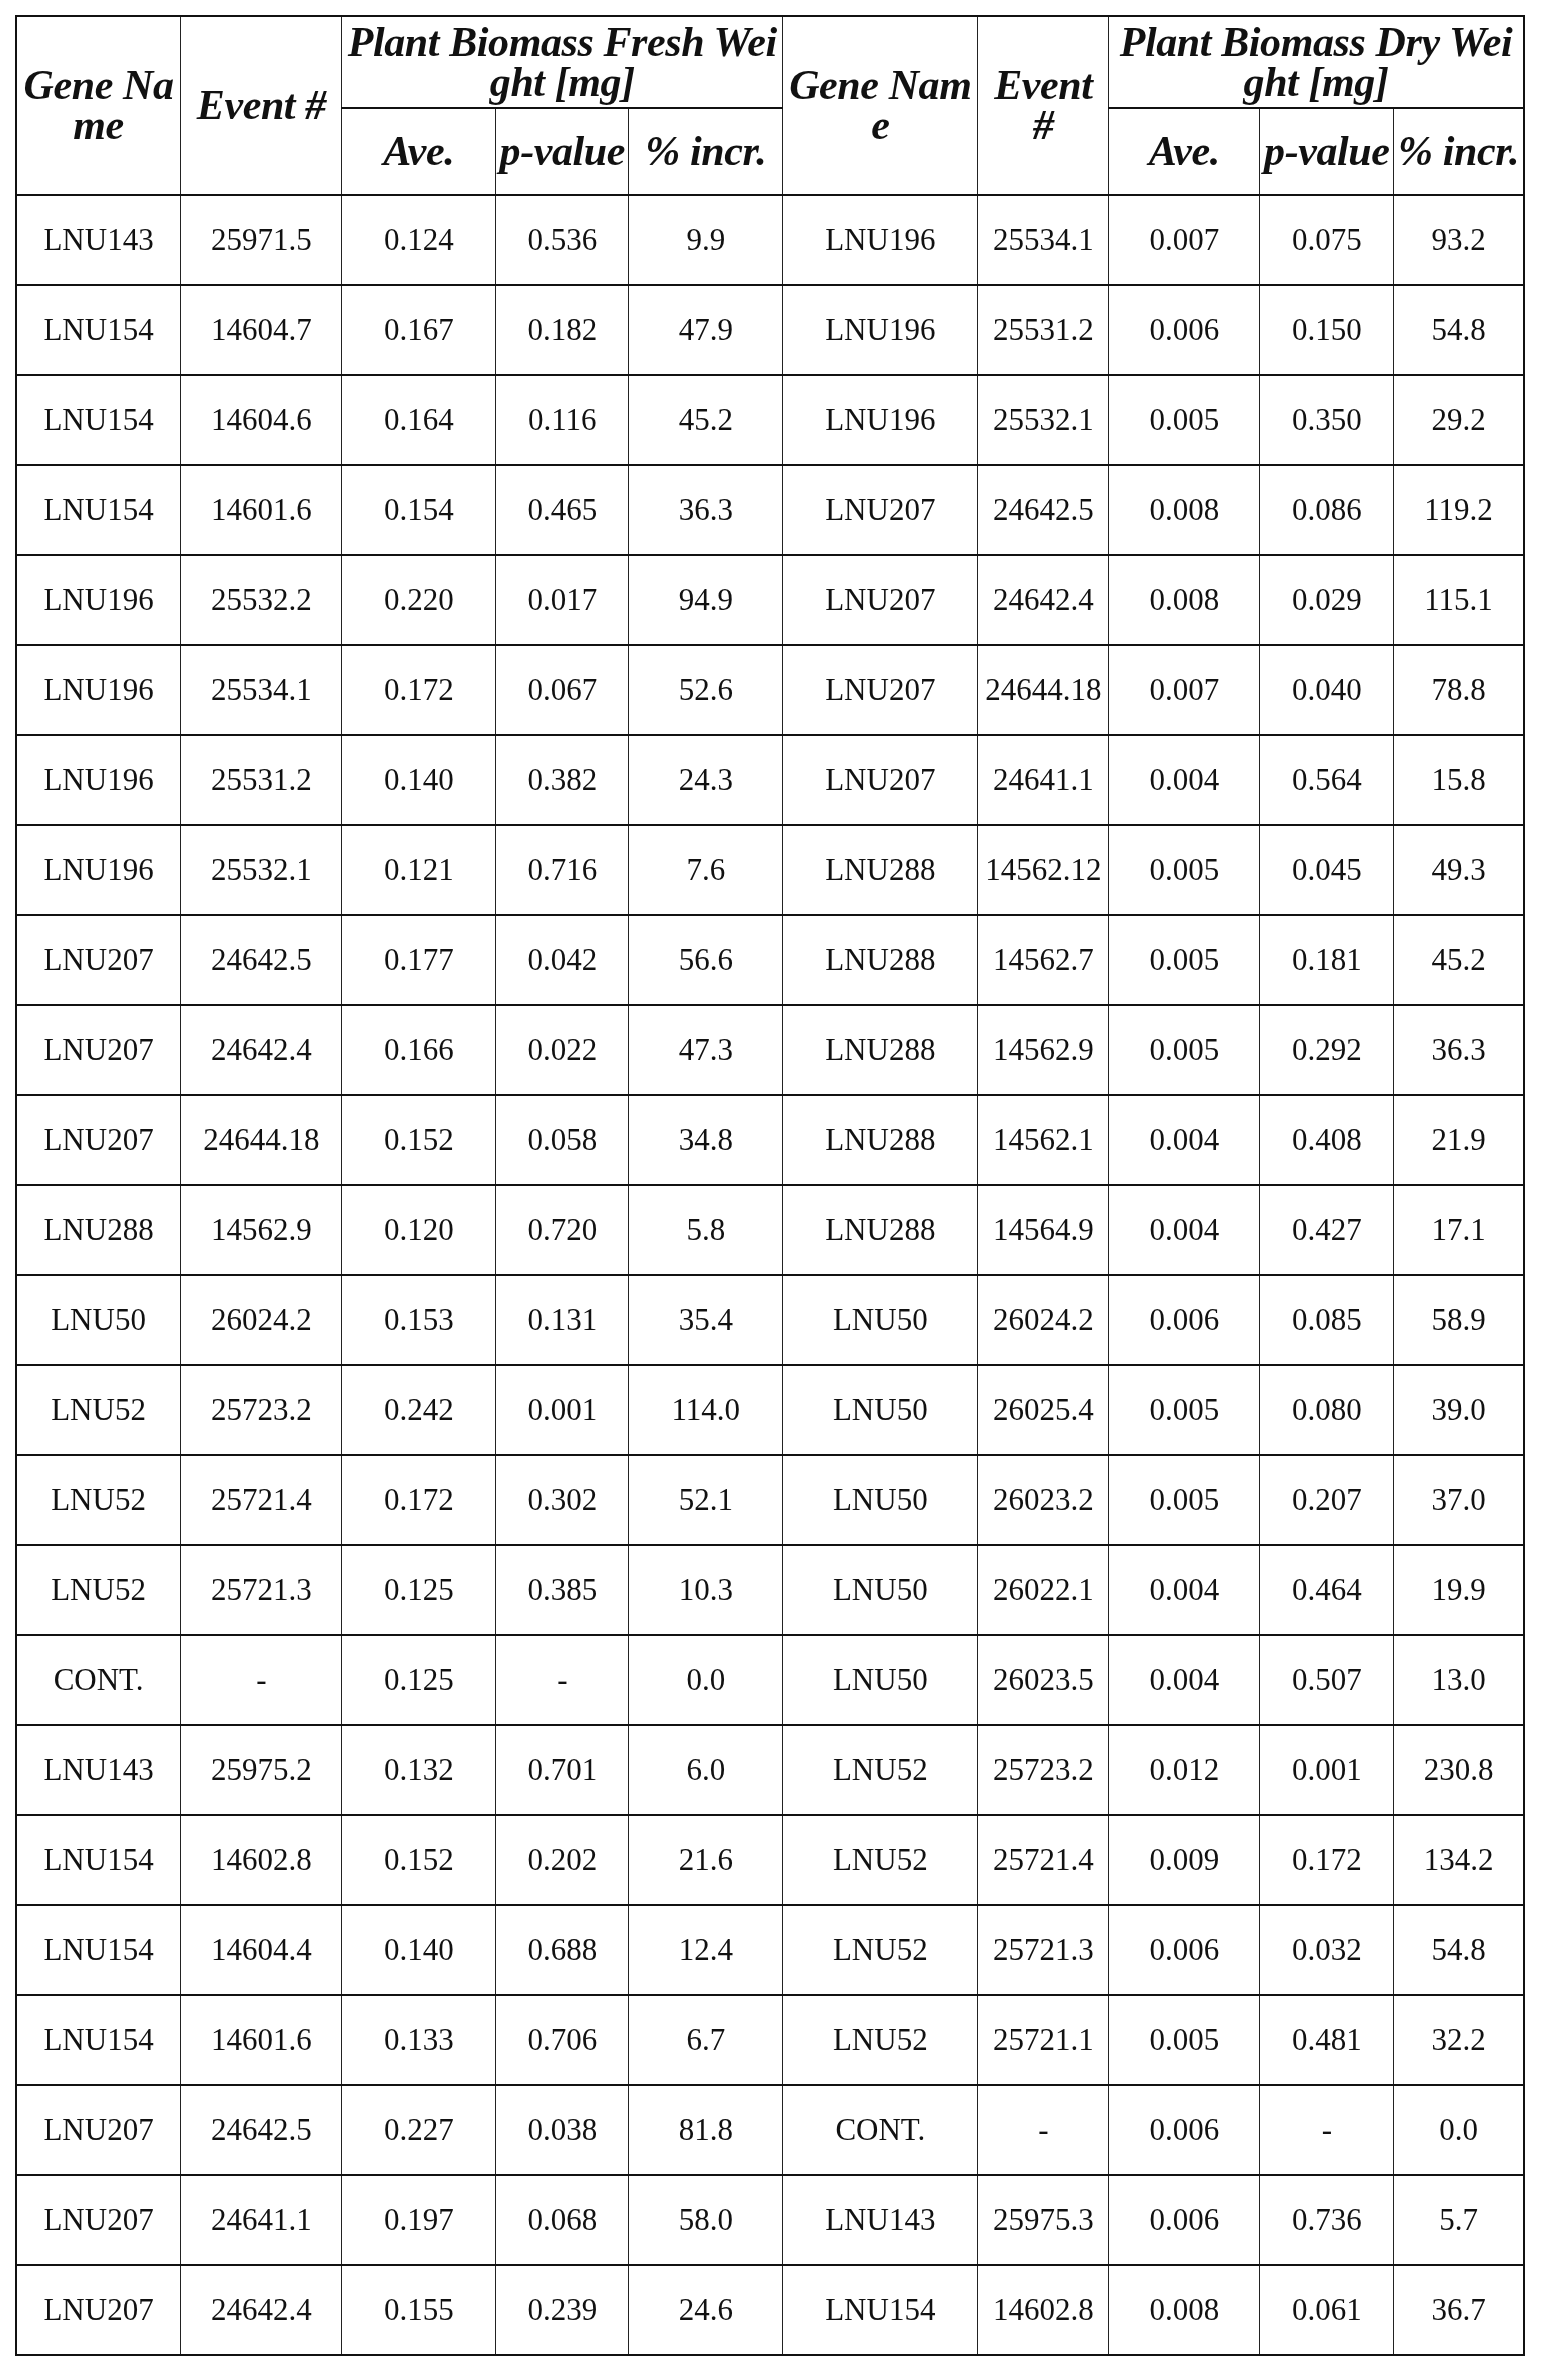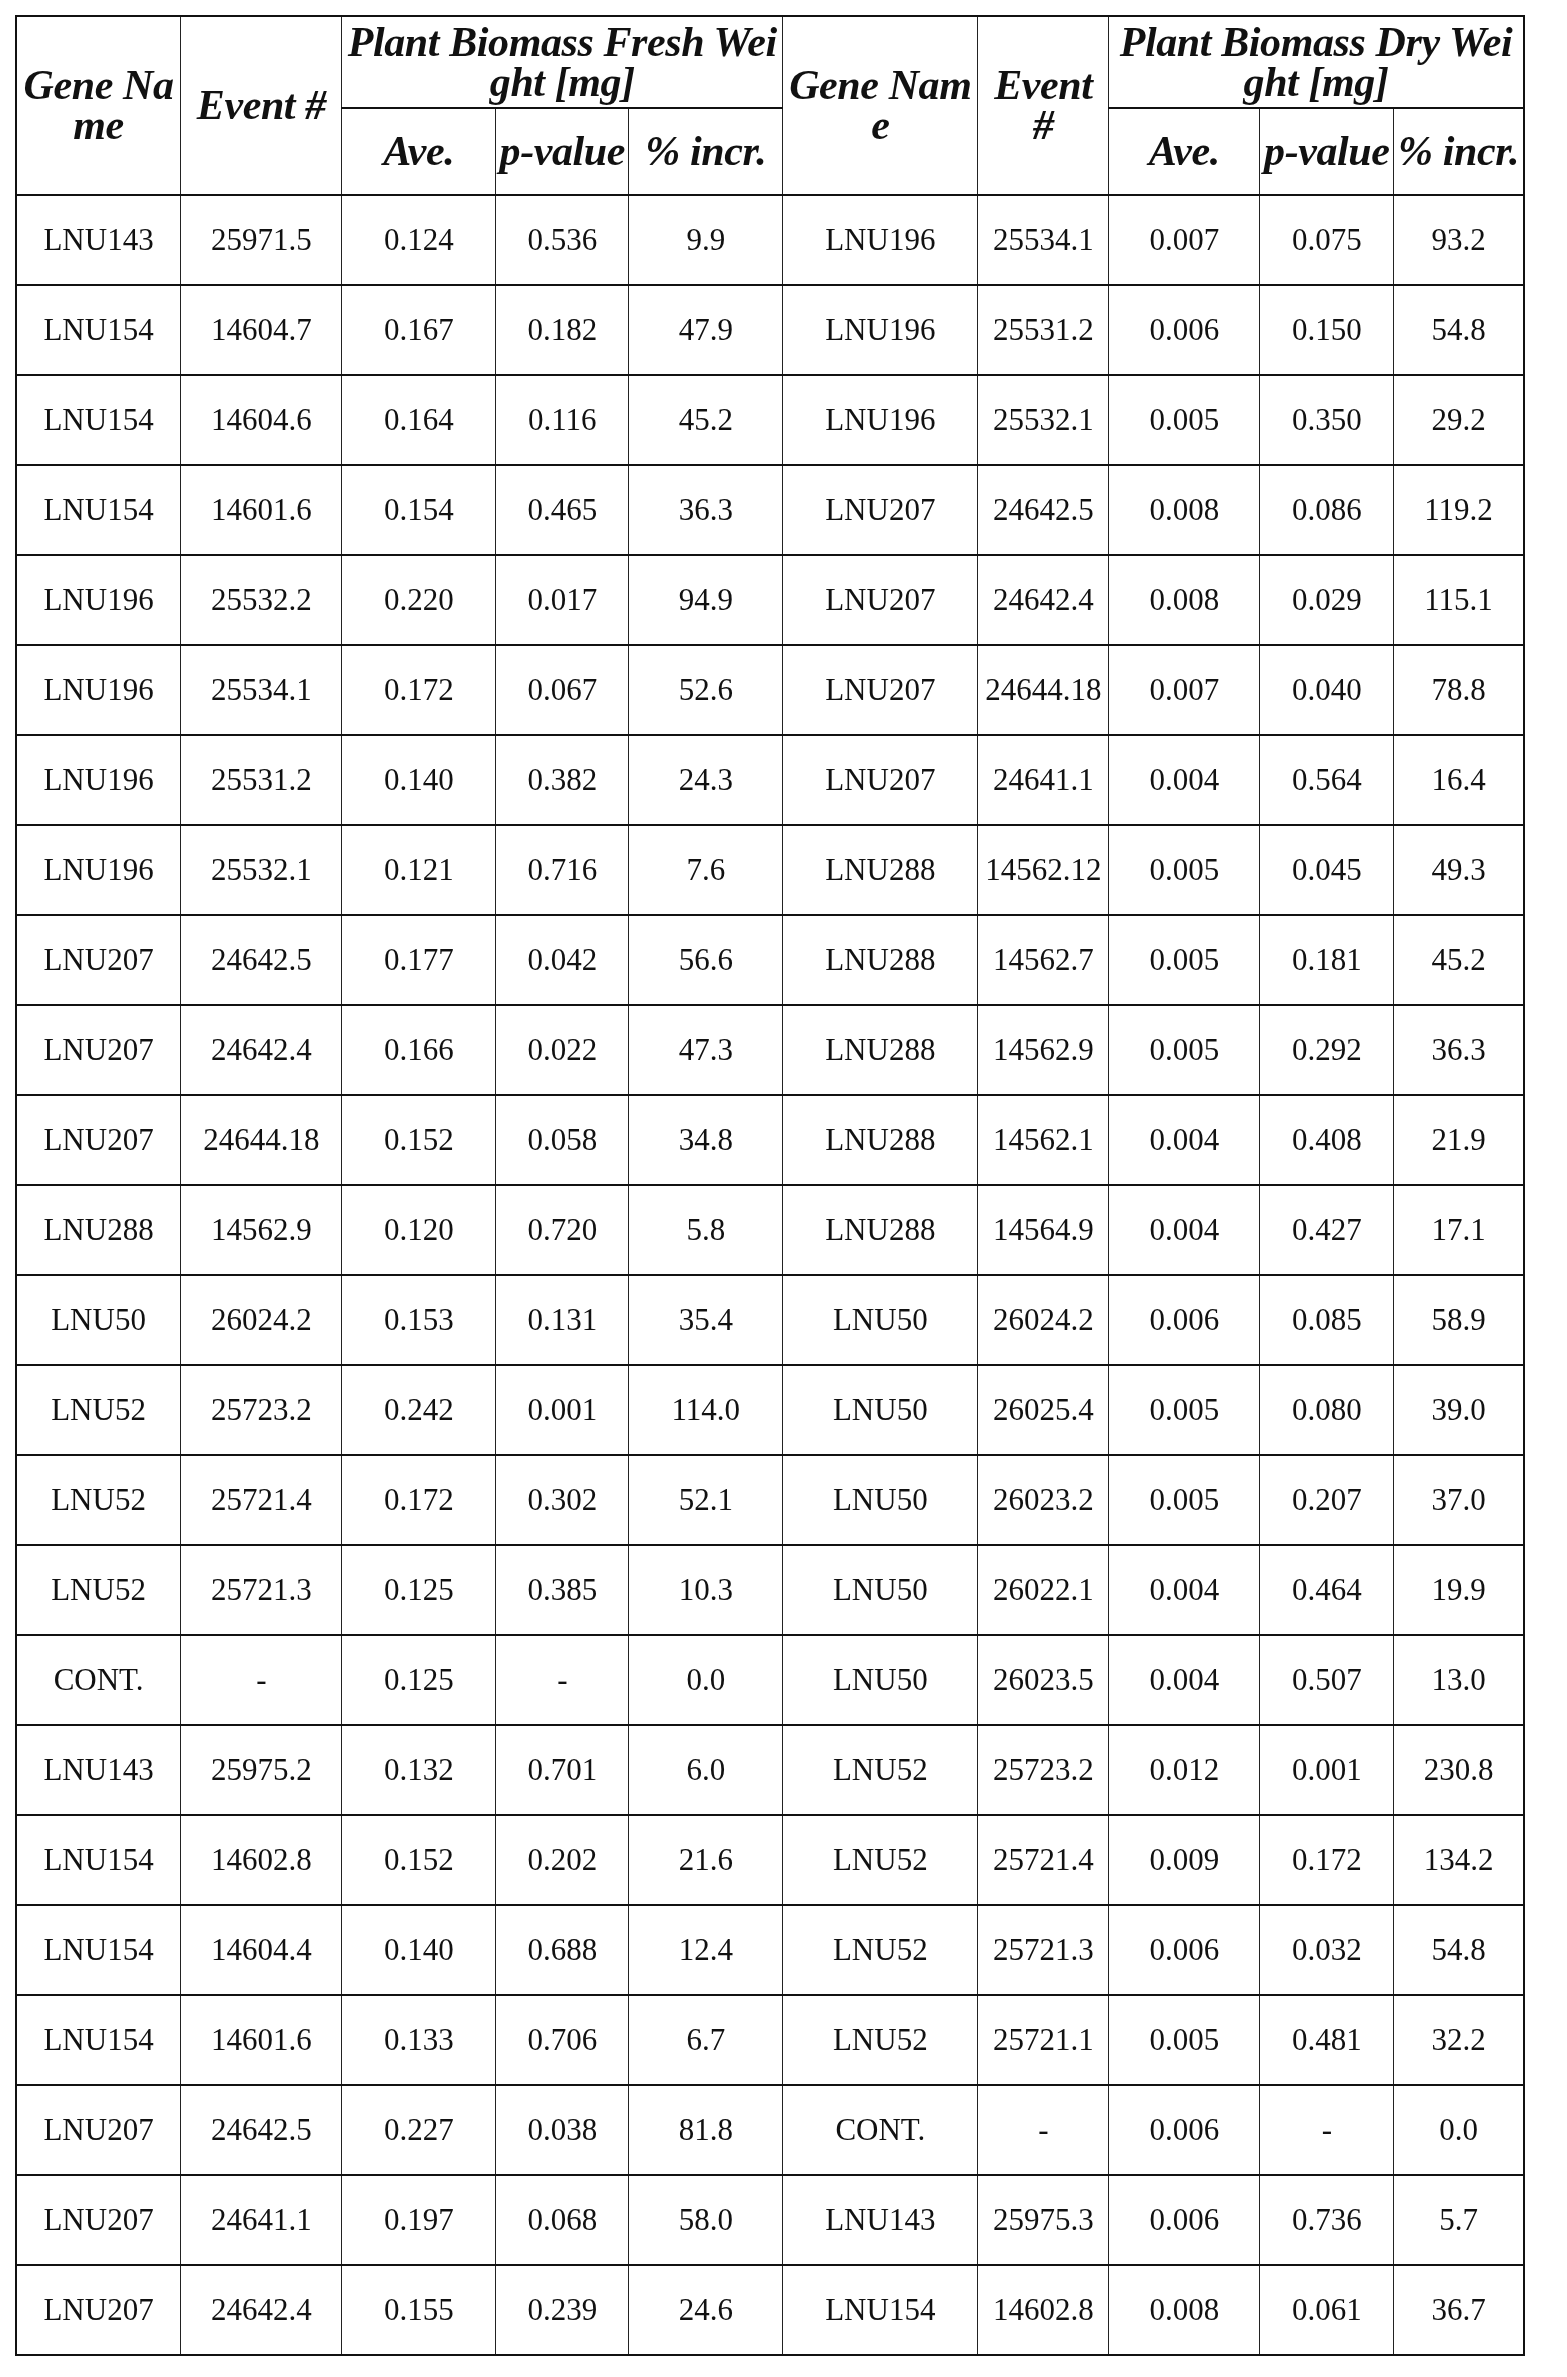--- a/index.html
+++ b/index.html
@@ -155,21 +155,21 @@
       <tr>
         <td>LNU196</td>
         <td>25531.2</td>
         <td>0.140</td>
         <td>0.382</td>
         <td>24.3</td>
         <td>LNU207</td>
         <td>24641.1</td>
         <td>0.004</td>
         <td>0.564</td>
-        <td>16.4</td>
+        <td>15.8</td>
       </tr>
       <tr>
         <td>LNU196</td>
         <td>25532.1</td>
         <td>0.121</td>
         <td>0.716</td>
         <td>7.6</td>
         <td>LNU288</td>
         <td>14562.12</td>
         <td>0.005</td>

